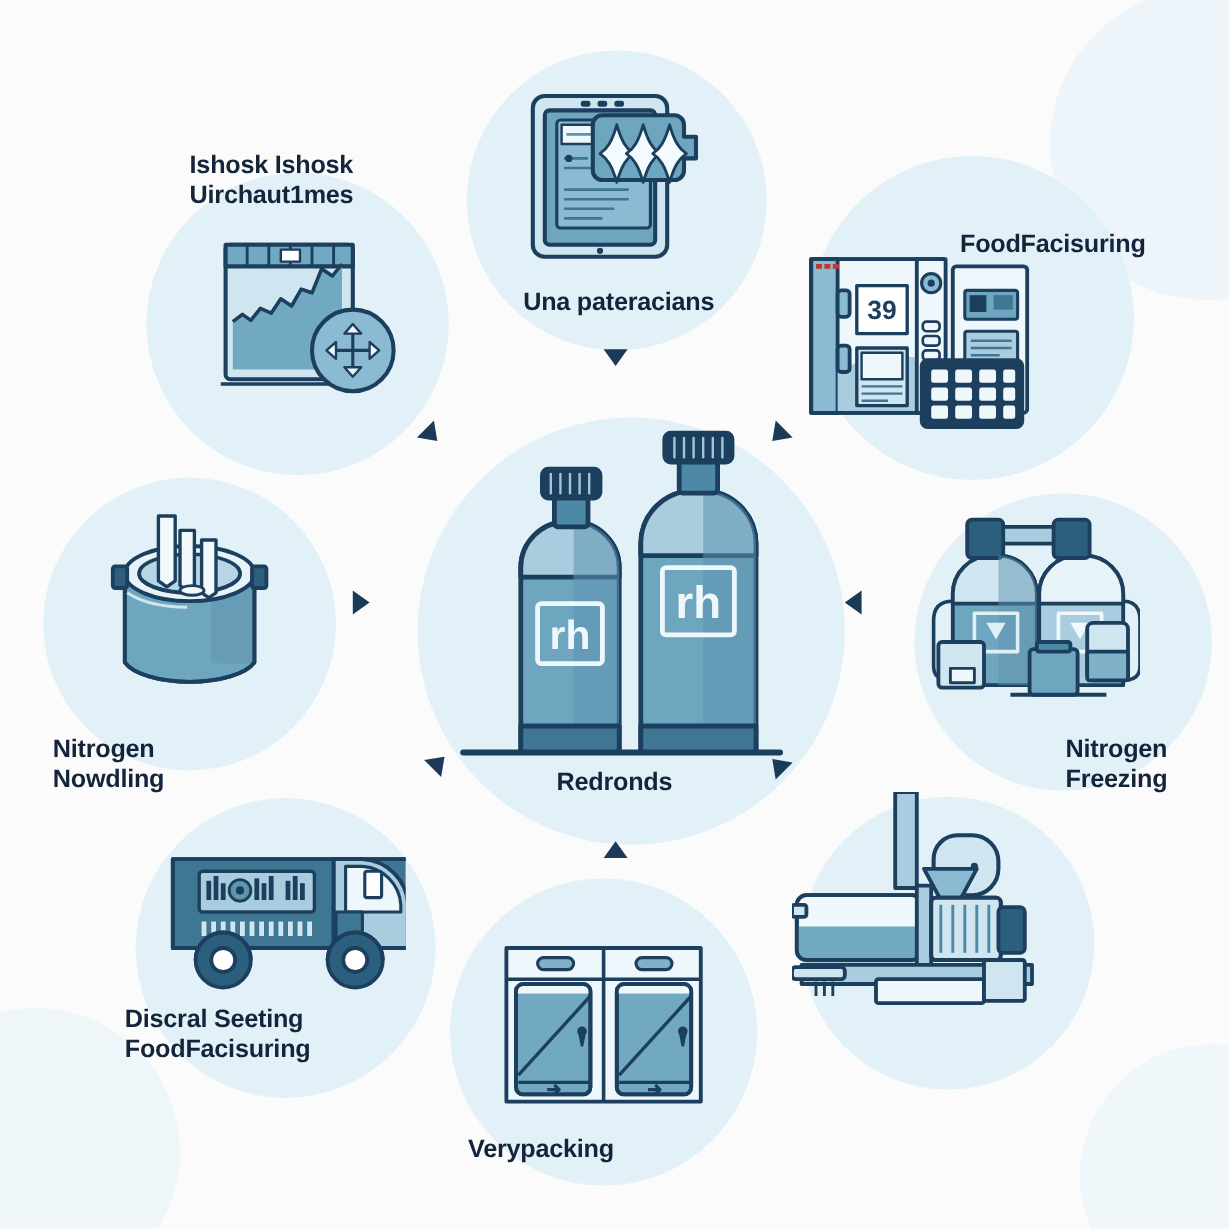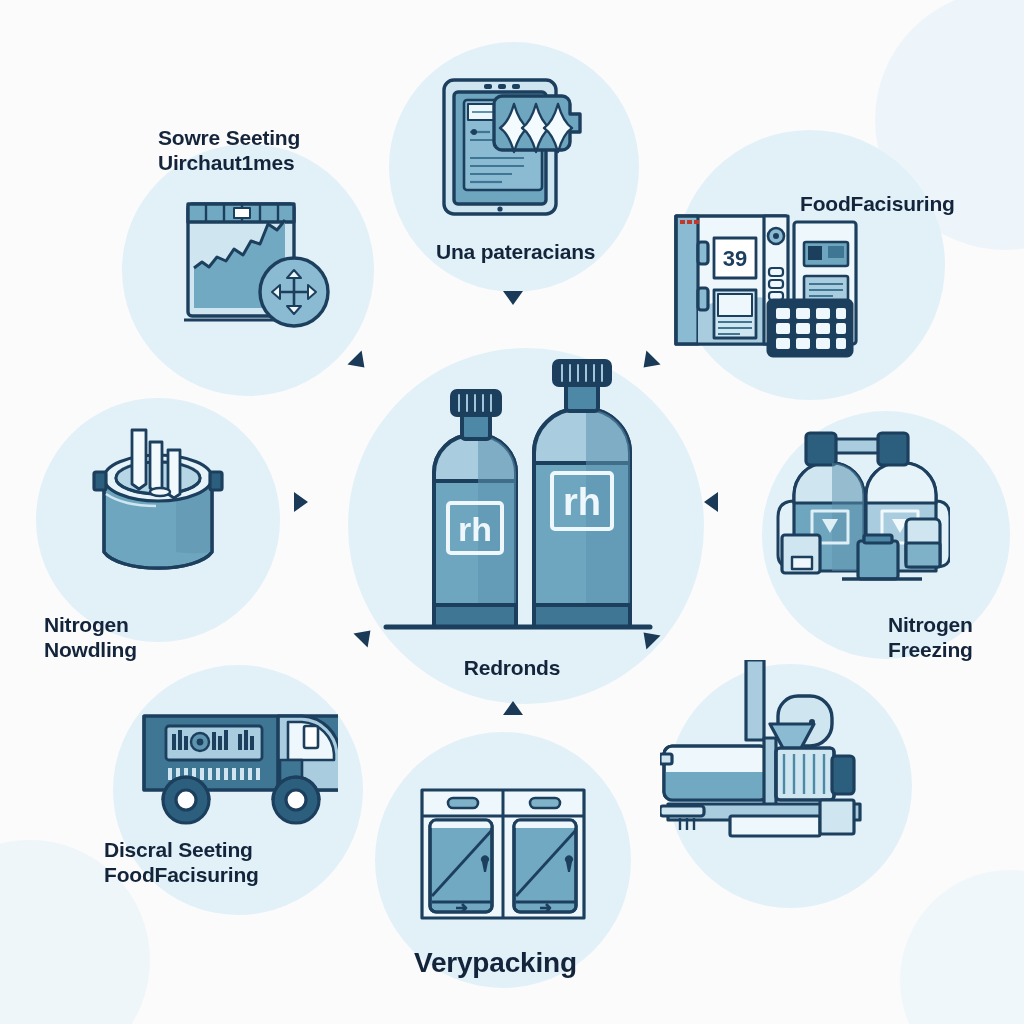--- a/index.html
+++ b/index.html
@@ -115,21 +115,21 @@
         </g>
         <rect x="156" y="250" width="96" height="22" fill="#3f7694"></rect>
         <rect x="174" y="118" width="60" height="56" rx="3" fill="none" stroke="#eef7fb" stroke-width="4"></rect>
         <text x="204" y="160" font-family="'Liberation Sans',sans-serif" font-size="38" font-weight="700" fill="#eef7fb" text-anchor="middle" stroke="none">rh</text>
 
         <line x1="8" y1="272" x2="272" y2="272" stroke-width="5"></line>
       </g>
     </svg>
   </div>
 
-  <div class="center-label" style="left:362px;top:640px;margin-top:16px;">Redronds</div>
+  <div class="center-label" style="left:362px;top:640px;">Redronds</div>
 
   <div class="icon-wrap" style="left:176px;top:196px;">
     <svg width="160" height="150" viewBox="0 0 160 150">
       <g stroke="#1d3f5e" stroke-width="3.4" stroke-linejoin="round" fill="none">
         <rect x="12" y="8" width="106" height="112" rx="4" fill="#cfe6f1"></rect>
         <rect x="12" y="8" width="106" height="18" fill="#72a9c2"></rect>
         <g stroke-width="2.4">
           <line x1="30" y1="8" x2="30" y2="26"></line>
             <line x1="48" y1="8" x2="48" y2="26"></line>
           <line x1="66" y1="8" x2="66" y2="26"></line>
@@ -147,21 +147,21 @@
         </g>
         <g fill="#eef7fb" stroke="#1d3f5e" stroke-width="2">
           <path d="M118 74 l7 8 -14 0 Z"></path>
           <path d="M118 118 l7 -8 -14 0 Z"></path>
           <path d="M96 96 l8 -7 0 14 Z"></path>
           <path d="M140 96 l-8 -7 0 14 Z"></path>
         </g>
       </g>
     </svg>
   </div>
-  <div class="node-label" style="left:158px;top:126px;font-size:21px;">Sowre Seeting
+  <div class="node-label" style="left:158px;top:126px;font-size:21px;">Ishosk Ishosk
 Uirchaut1mes</div>
 
   <div class="icon-wrap" style="left:432px;top:72px;">
     <svg width="160" height="150" viewBox="0 0 160 150">
       <g stroke="#1d3f5e" stroke-width="3.4" stroke-linejoin="round" fill="none">
         <rect x="12" y="8" width="112" height="134" rx="10" fill="#cfe6f1"></rect>
         <rect x="22" y="20" width="92" height="112" rx="4" fill="#6ea5bf"></rect>
         <g fill="#1d3f5e" stroke="none">
           <rect x="52" y="12" width="8" height="5" rx="2"></rect>
           <rect x="66" y="12" width="8" height="5" rx="2"></rect>
@@ -363,21 +363,21 @@
         <rect x="96" y="34" width="62" height="92" rx="6" fill="#72a9c2"></rect>
         <line x1="98" y1="116" x2="158" y2="116" stroke-width="2.8"></line>
         <line x1="98" y1="110" x2="158" y2="44" stroke-width="2.8"></line>
         <rect x="96" y="34" width="62" height="8" fill="#eef7fb" stroke="none"></rect>
         <path d="M148 76 a4 4 0 1 1 6 0 l-2 10 h-2 Z" fill="#1d3f5e" stroke="none"></path>
         <path d="M122 122 h10 l-4 -4 m4 4 l-4 4" stroke-width="2.6"></path>
         <rect x="96" y="34" width="62" height="92" rx="6" fill="none"></rect>
       </g>
     </svg>
   </div>
-  <div class="node-label" style="left:414px;top:946px;font-size:28px;">Verypacking</div>
+  <div class="node-label" style="left:390px;top:946px;font-size:21px;">Verypacking</div>
 
   <div class="icon-wrap" style="left:138px;top:700px;">
     <svg width="200" height="130" viewBox="0 0 200 130">
       <g stroke="#1d3f5e" stroke-width="3.2" stroke-linejoin="round" fill="none">
 
         <path d="M6 16 h196 v74 H6 Z" fill="#3f7694"></path>
 
         <path d="M140 16 h24 a40 40 0 0 1 38 38 v36 h-62 Z" fill="#a9cddf"></path>
         <path d="M150 22 h14 a34 34 0 0 1 32 32 v6 h-46 Z" fill="#eef7fb" stroke-width="2.6"></path>
         <rect x="142" y="60" width="22" height="30" fill="#3f7694" stroke-width="2.6"></rect>

